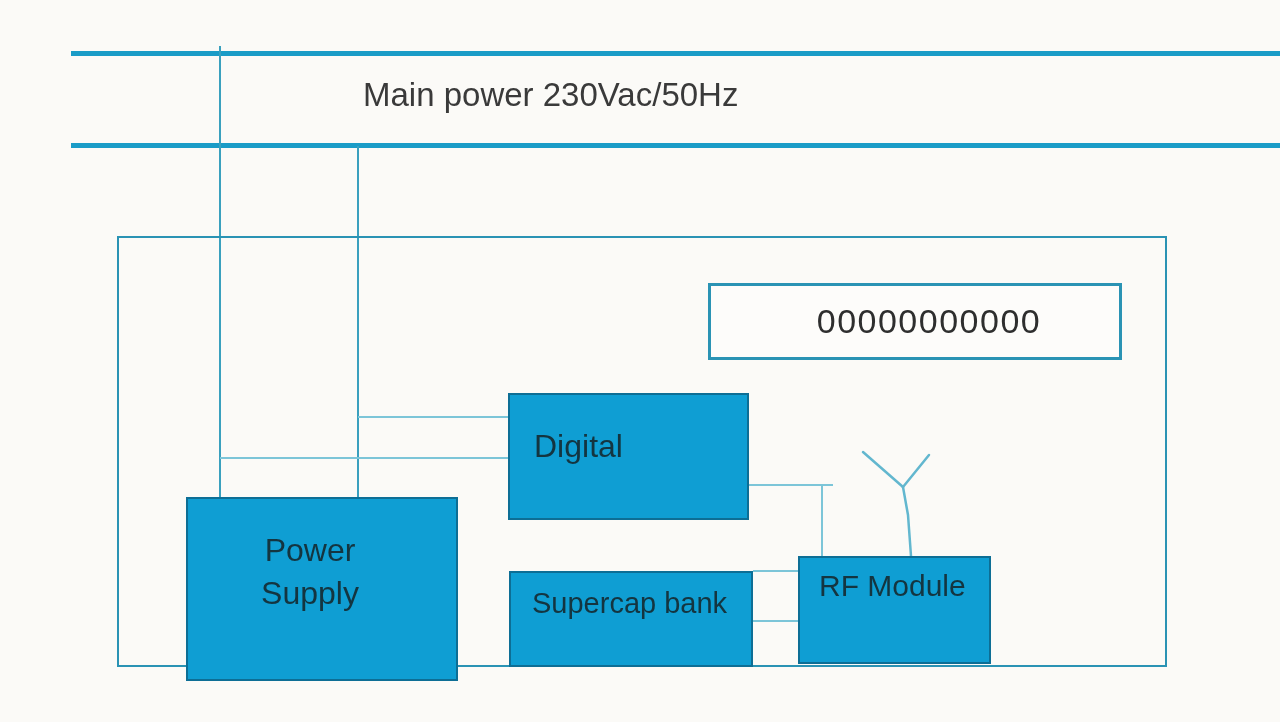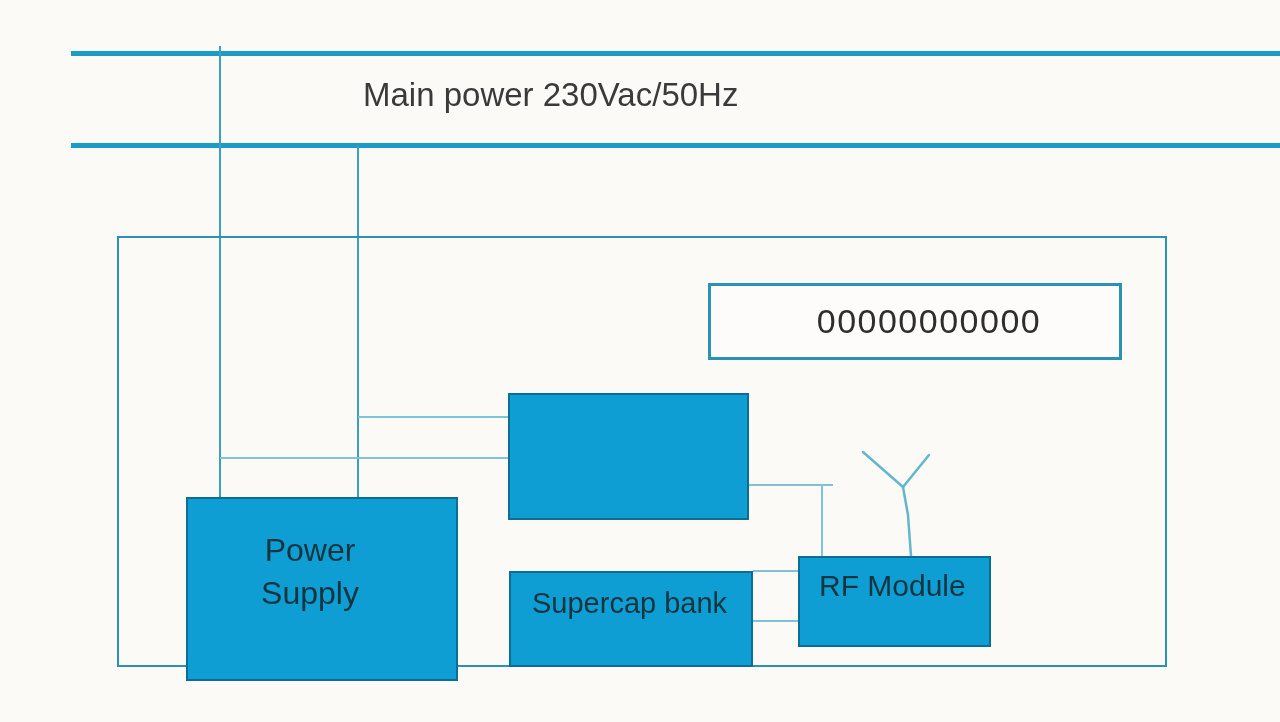--- a/index.html
+++ b/index.html
@@ -86,20 +86,21 @@
 
   <div class="abs display-box" style="left:667px;top:283px;width:380px;height:71px;">
     <span class="display-value">00000000000</span>
   </div>
 
   <div class="abs hconn" style="left:317px;top:416px;width:151px;"></div>
   <div class="abs hconn" style="left:179px;top:457px;width:289px;"></div>
 
   <div class="abs block" style="left:467px;top:393px;width:241px;height:127px;">
     <div class="txt digital-txt">
+      <div>Digital</div>
     </div>
   </div>
 
   <div class="abs hconn" style="left:708px;top:484px;width:84px;"></div>
   <div class="abs vconn" style="left:780px;top:485px;height:71px;"></div>
 
   <svg class="abs" style="left:806px;top:443px;" width="92" height="116" viewBox="0 0 92 116">
     <line x1="16" y1="9" x2="56" y2="44"></line>
     <line x1="82" y1="12" x2="56" y2="44"></line>
     <polyline points="56,44 61,72 64,113"></polyline>
@@ -114,17 +115,17 @@
 
   <div class="abs block" style="left:468px;top:571px;width:244px;height:96px;">
     <div class="txt supercap-txt">
       <div>Supercap bank</div>
     </div>
   </div>
 
   <div class="abs hconn" style="left:712px;top:570px;width:45px;"></div>
   <div class="abs hconn" style="left:712px;top:620px;width:45px;"></div>
 
-  <div class="abs block" style="left:757px;top:556px;width:193px;height:91px;">
+  <div class="abs block" style="left:757px;top:556px;width:193px;height:108px;">
     <div class="txt rf-txt">RF Module</div>
   </div>
 
 </div>
 
 </body></html>

